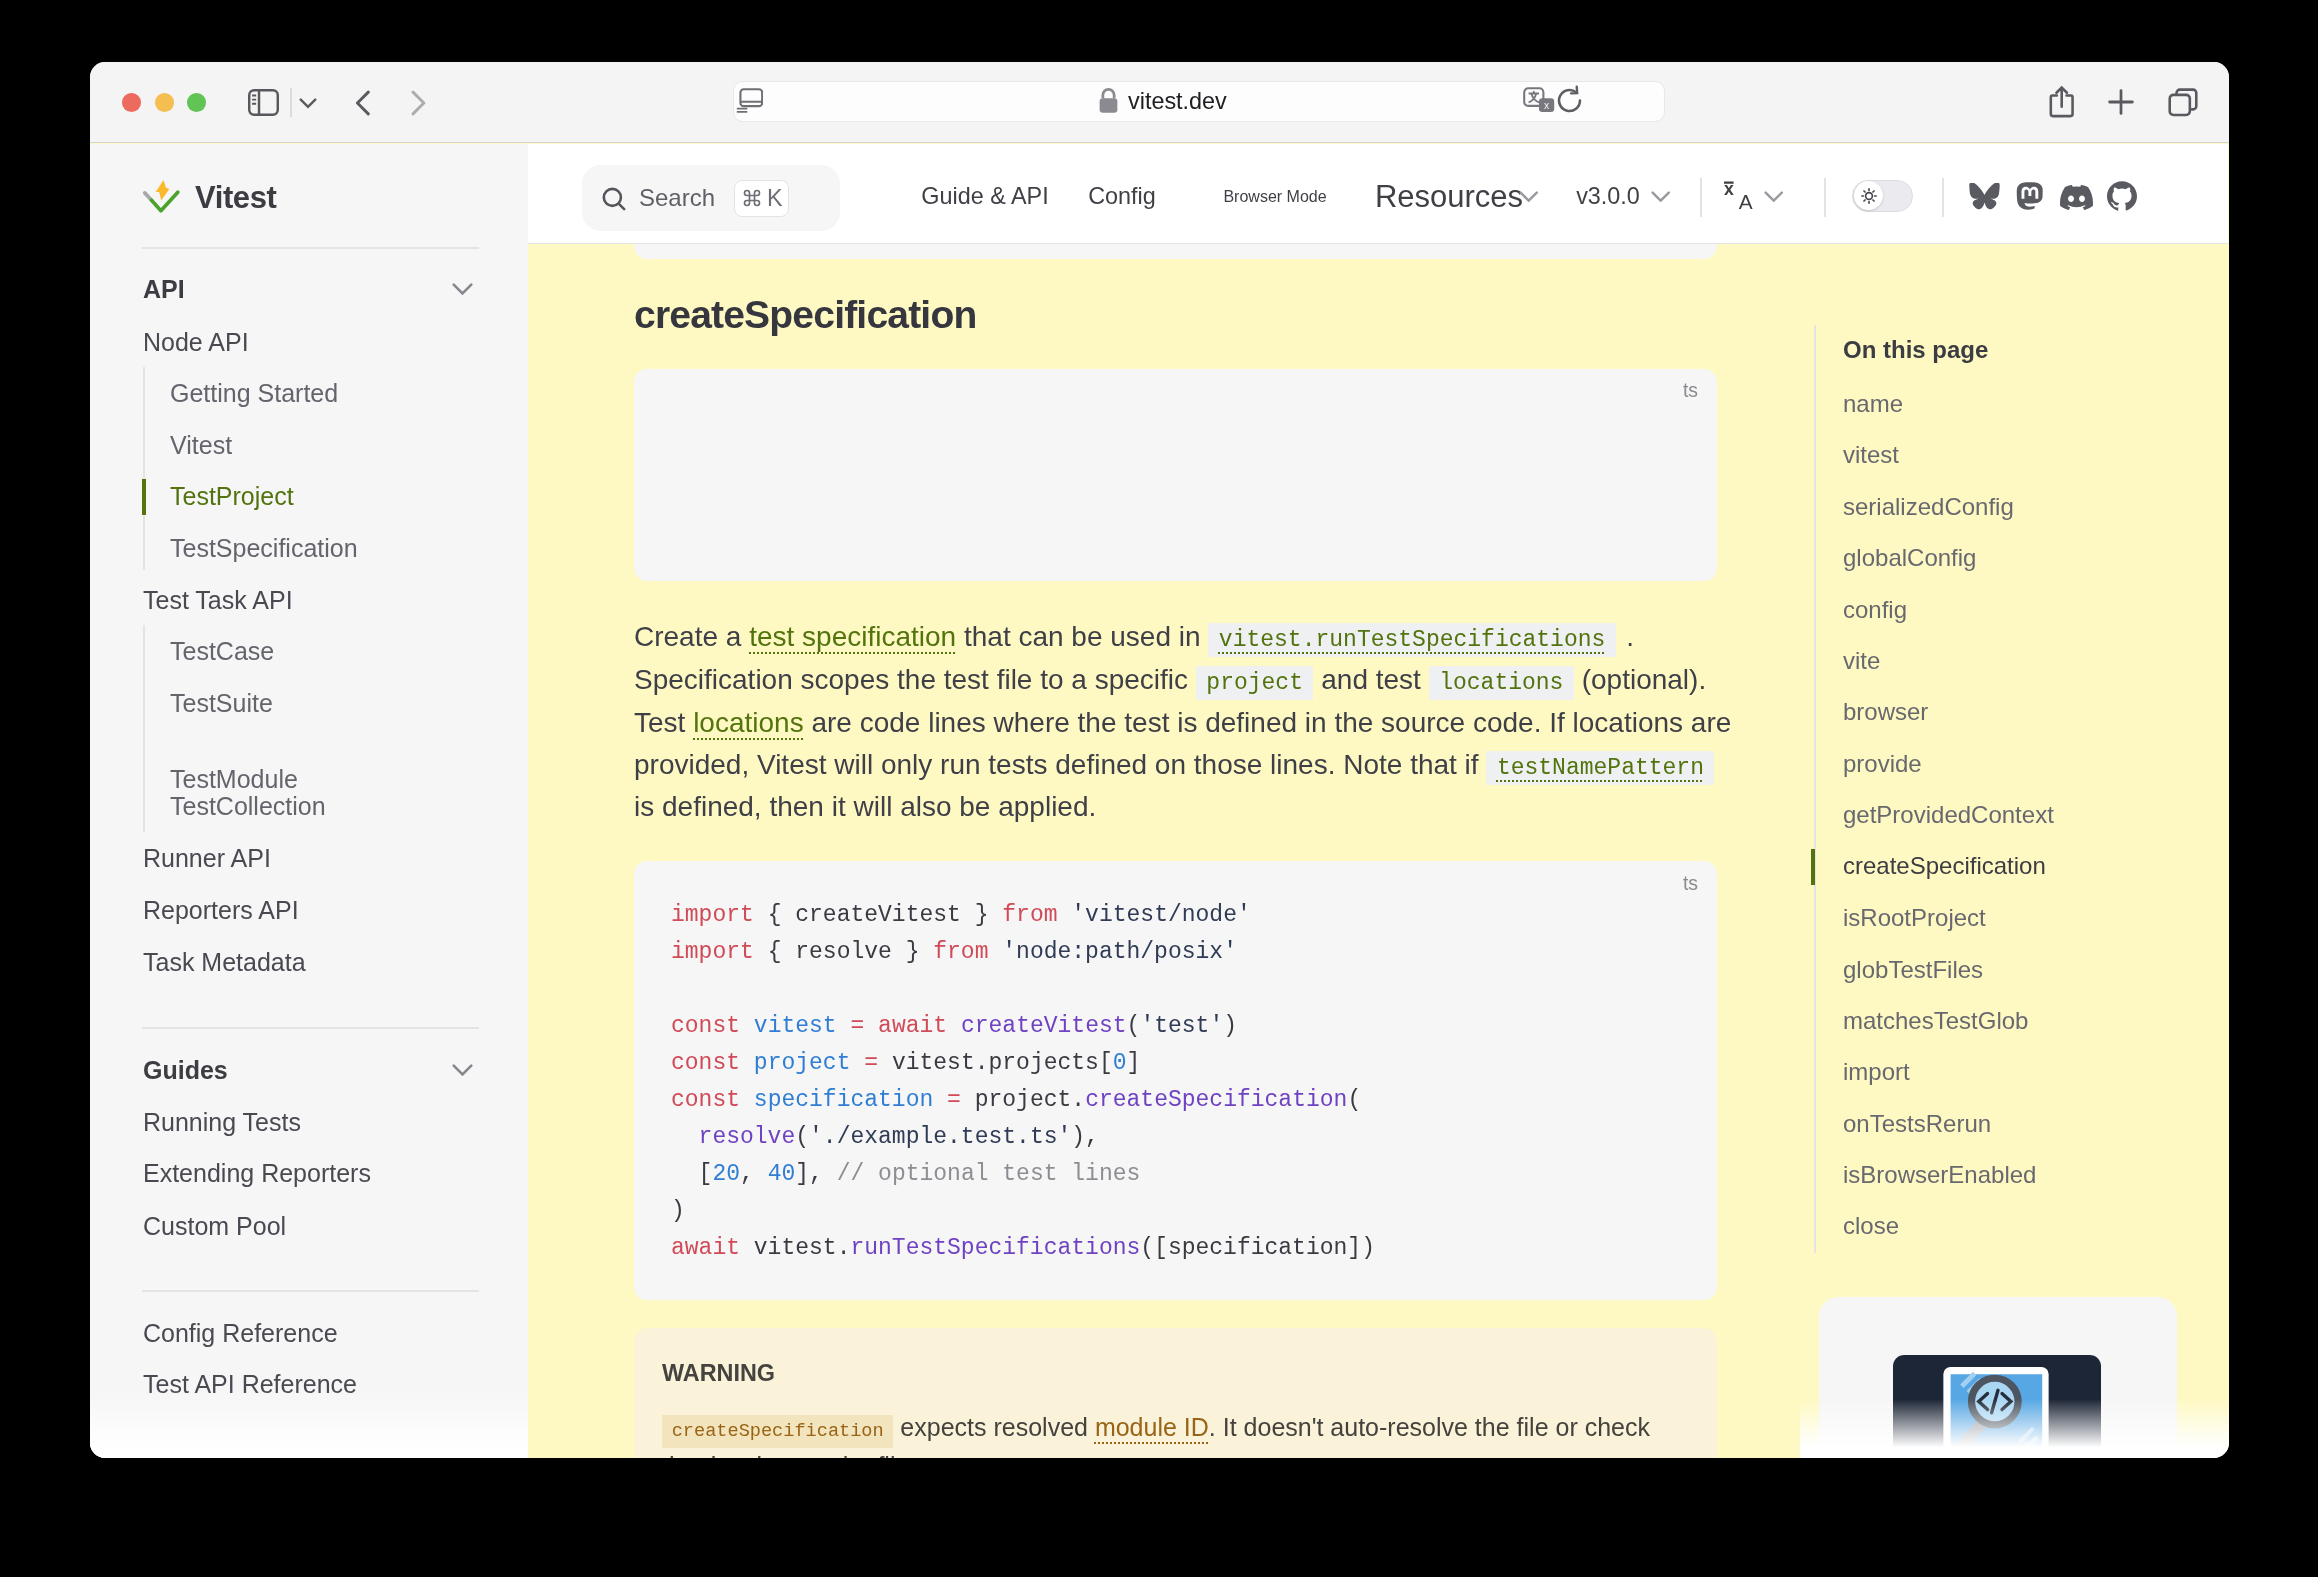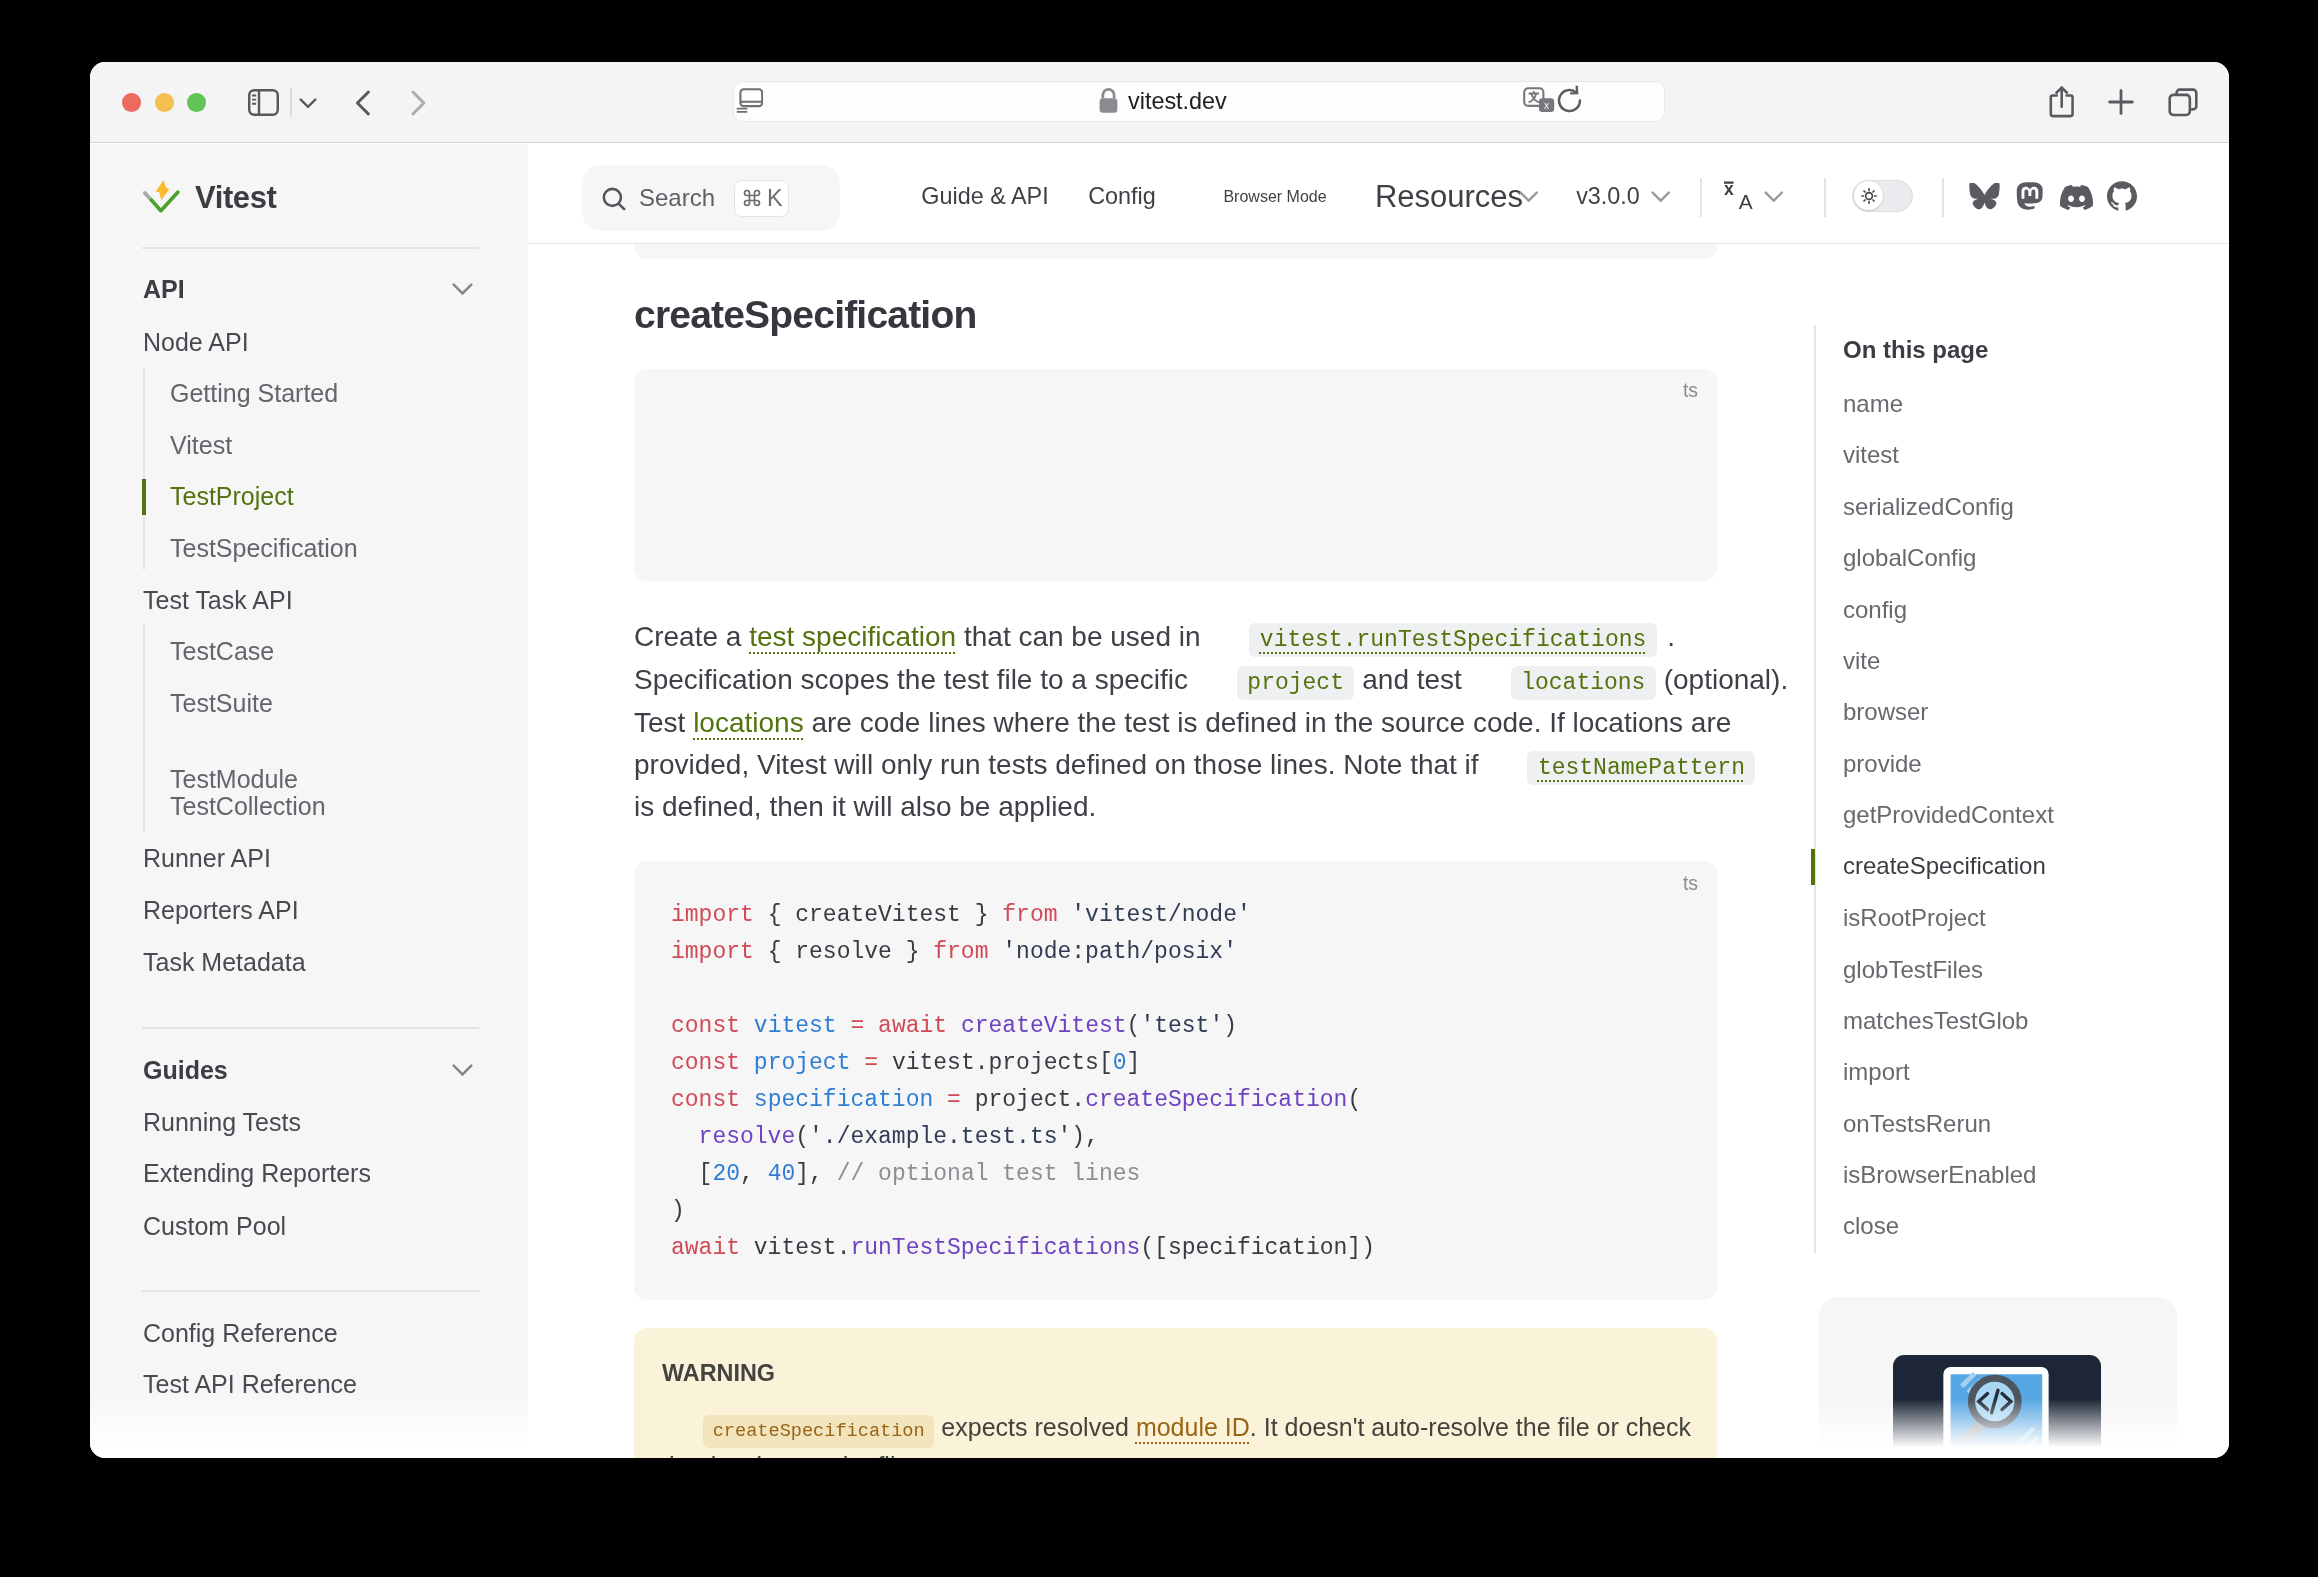--- a/index.html
+++ b/index.html
@@ -1,24 +1,24 @@
 <!DOCTYPE html>
 <html style="font-size:13px"><head><meta charset="utf-8"><style>
 *{margin:0;padding:0;box-sizing:border-box}
 html,body{width:2319px;height:1578px;background:#000;font-family:"Liberation Sans",sans-serif;overflow:hidden}
 .abs{position:absolute}
-#win{position:absolute;left:90px;top:62px;width:2139px;height:1396px;border-radius:15.3px;overflow:hidden;background:#ffffff}
+#win{position:absolute;left:90px;top:62px;width:2139px;height:1396px;border-radius:15.3px;overflow:hidden;background:#fef9c3}
 #titlebar{position:absolute;left:0;top:0;width:2139px;height:81px;background:#f5f4f5;border-bottom:1.6px solid #d4d3d5}
 .dot{position:absolute;width:18.6px;height:18.6px;border-radius:50%;top:31px}
 #sidebar{position:absolute;left:0;top:82px;width:438px;height:1314px;background:#f6f6f7}
 #nav{position:absolute;left:438px;top:82px;width:1700px;height:100px;background:#fff;border-bottom:1.6px solid #e4e4e6}
 .line{position:absolute;white-space:nowrap}
 .g{color:#52730d}
 .dotted{text-decoration:underline dotted;text-underline-offset:5.7px;text-decoration-thickness:2px}
-code.pill{font-family:"Liberation Mono",monospace;font-size:23px;background:#eef0f2;border-radius:6px;padding:4px 10.5px;margin-left:41px;}
+code.pill{font-family:"Liberation Mono",monospace;font-size:23px;background:#eef0f2;border-radius:1px;padding:4px 10.5px;}
 pre{font-family:"Liberation Mono",monospace;font-size:23px;line-height:37px;color:#3a3a42}
 .r{color:#d04a57}.o{color:#d4641f}.b{color:#2f7ed3}.p{color:#6f42c1}.s{color:#303c55}.c{color:#8d8d93}
 .sideitem{position:absolute;white-space:nowrap;font-size:25px;height:52px;line-height:52px}
 .aitem{position:absolute;white-space:nowrap;font-size:24px;height:51px;line-height:51px;color:#68686f;left:1753px}
 svg{display:block}
 </style></head>
 <body>
 <div id="win">
 
   <div id="titlebar">

